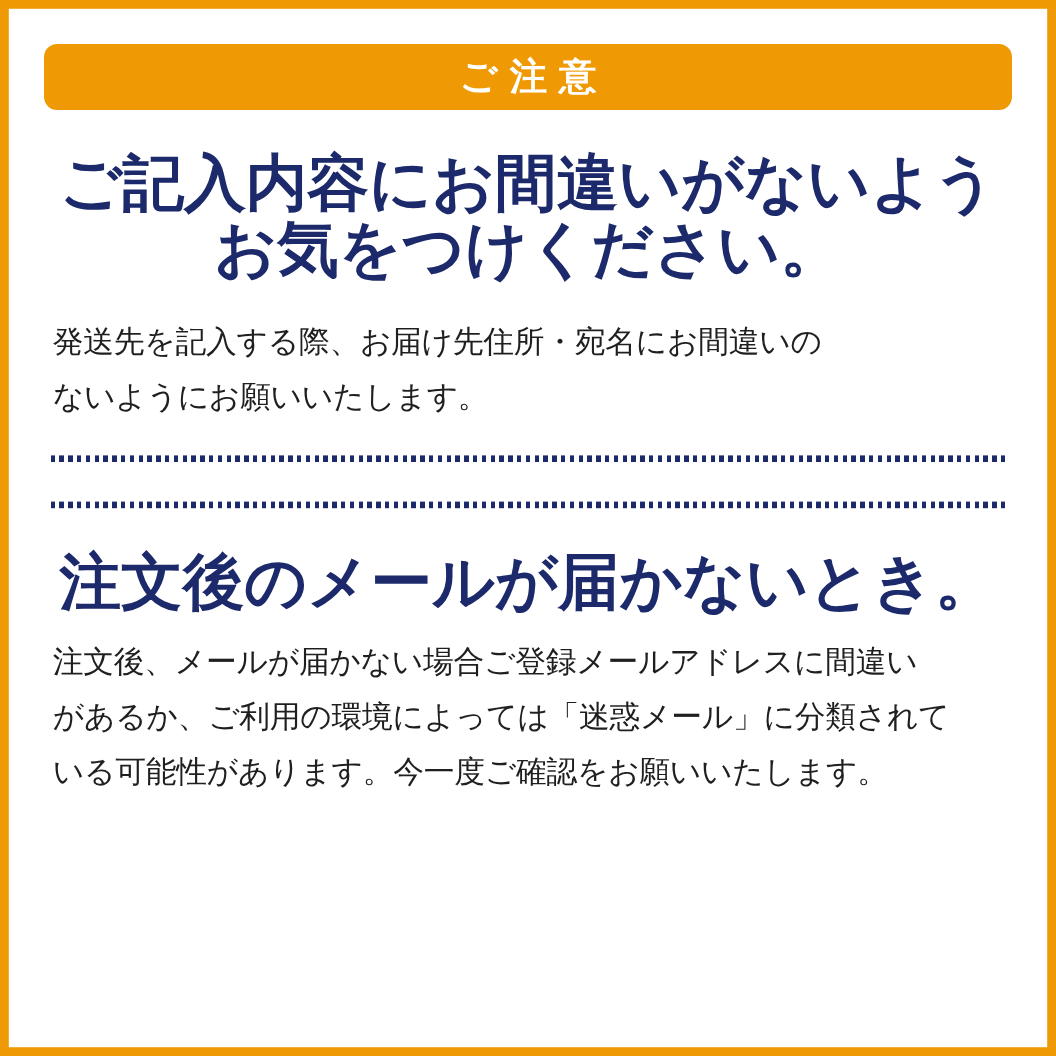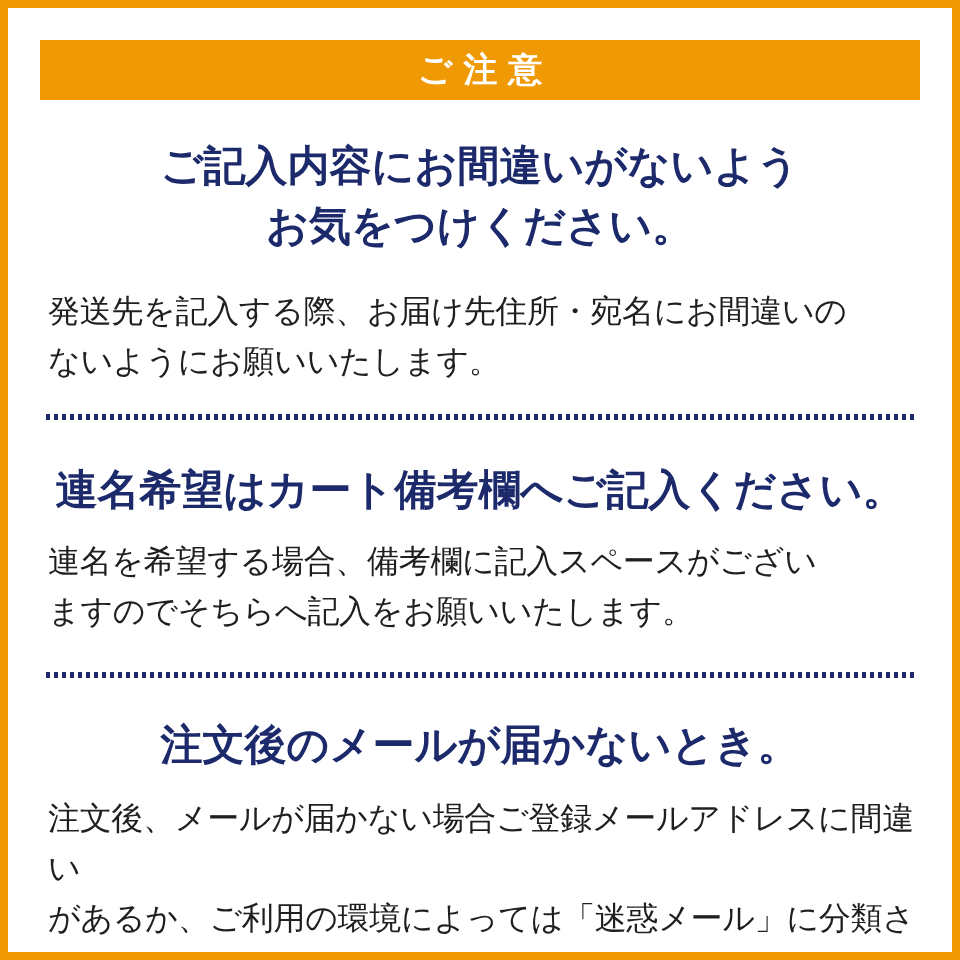--- a/index.html
+++ b/index.html
@@ -18,42 +18,42 @@
   .frame{
     width:960px;height:960px;
     border:8px solid var(--orange);
     background:var(--bg);
     overflow:hidden;
   }
   .notice-bar{
     margin:32px 32px 0;
     height:60px;
     background:var(--orange);
-    display:flex;align-items:center;justify-content:center;
+    display:flex;align-items:center;justify-content:center;border-radius:12px;
   }
   .notice-bar .bar-label{
     color:#FFFFFF;
     font-size:34px;
     font-weight:700;
     letter-spacing:0.32em;
     text-indent:0.32em;
     white-space:nowrap;
   }
   .sec .heading{
     color:var(--navy);
-    font-size:42px;
+    font-size:56px;
     font-weight:700;
     line-height:60px;
     text-align:center;
     white-space:pre-line;
     margin-left:32px;margin-right:32px;
   }
   .sec .body{
     color:var(--text);
-    font-size:32px;
+    font-size:28px;
     font-weight:400;
     line-height:50px;
     letter-spacing:-0.01em;
     text-align:left;
     white-space:pre-line;
     margin-left:40px;margin-right:36px;
   }
   .sec1 .heading{margin-top:36px;}
   .sec1 .body{margin-top:30px;}
   .divider{
@@ -79,25 +79,20 @@
 
   <section class="sec sec1">
     <h2 class="heading">ご記入内容にお間違いがないよう
 お気をつけください。</h2>
     <p class="body">発送先を記入する際、お届け先住所・宛名にお間違いの
 ないようにお願いいたします。</p>
   </section>
 
   <div class="divider d1"></div>
 
-  <section class="sec sec2">
-    <h2 class="heading">連名希望はカート備考欄へご記入ください。</h2>
-    <p class="body">連名を希望する場合、備考欄に記入スペースがござい
-ますのでそちらへ記入をお願いいたします。</p>
-  </section>
 
   <div class="divider d2"></div>
 
   <section class="sec sec3">
     <h2 class="heading">注文後のメールが届かないとき。</h2>
     <p class="body">注文後、メールが届かない場合ご登録メールアドレスに間違い
 があるか、ご利用の環境によっては「迷惑メール」に分類されて
 いる可能性があります。今一度ご確認をお願いいたします。</p>
   </section>
 

